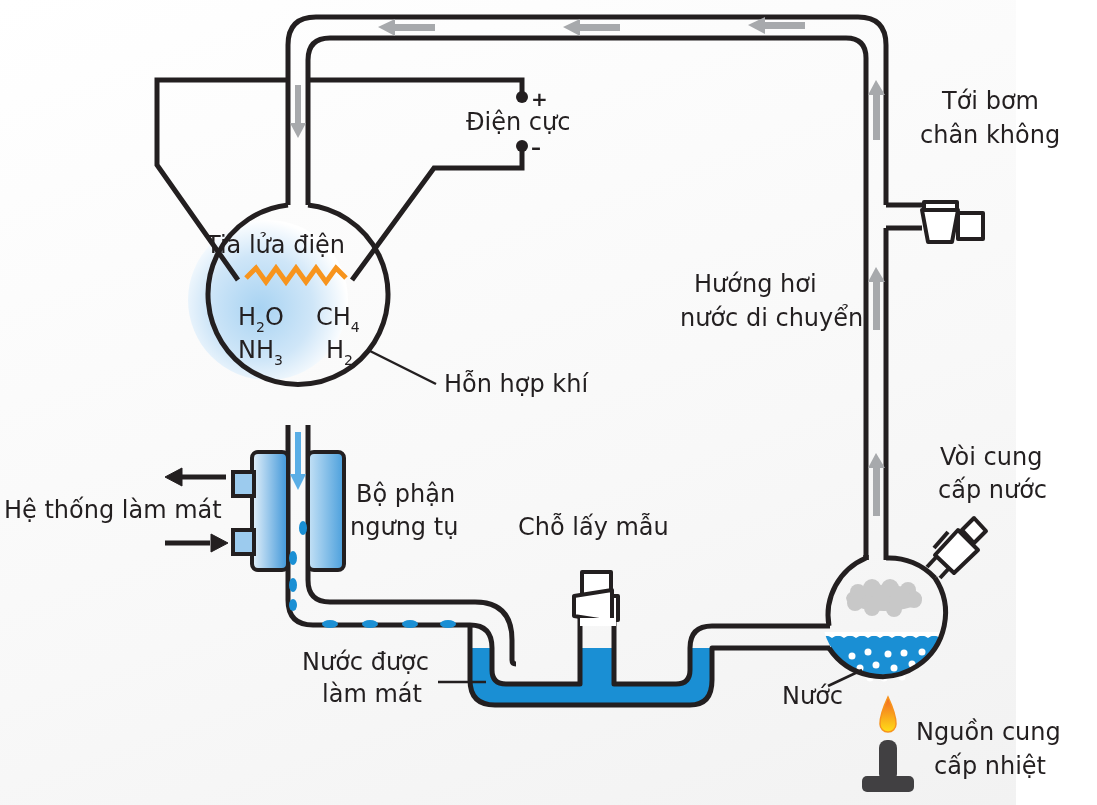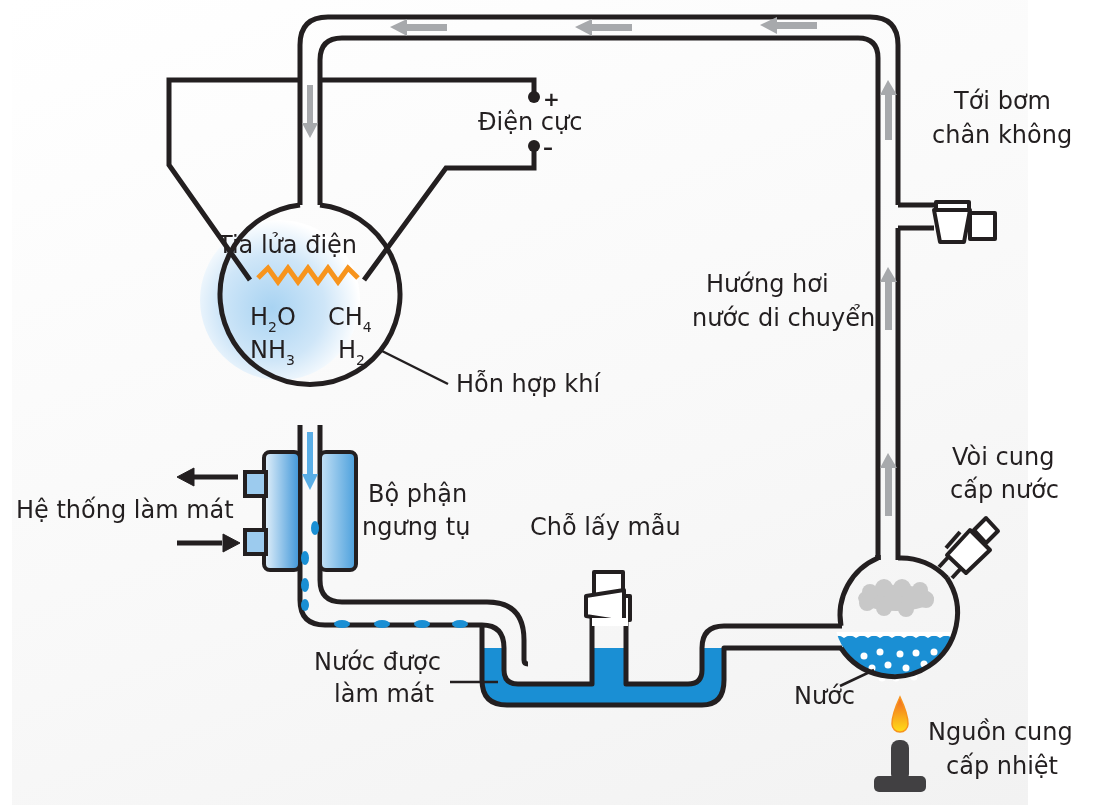--- a/index.html
+++ b/index.html
@@ -1,17 +1,17 @@
 <!DOCTYPE html>
 <html><head>
 <meta charset="utf-8">
 <style>
   html, body { margin:0; padding:0; }
   body { width:1097px; height:805px; overflow:hidden; background:#ffffff; font-family:"DejaVu Sans", sans-serif; }
-  #stage { position:relative; width:1016px; height:805px; background:linear-gradient(160deg,#ffffff 0%,#f8f8f8 60%,#f2f2f2 100%);margin-left:12px; }
+  #stage { position:relative; width:1016px; height:805px; background:linear-gradient(160deg,#ffffff 0%,#f8f8f8 60%,#f2f2f2 100%); }
   svg { position:absolute; left:0; top:0; }
   .lbl { font-family:"DejaVu Sans", sans-serif; font-size:24px; fill:#231f20; }
   .sub { font-size:14px; }
 </style>
 </head>
 <body>
 
 <div id="stage">
 <svg width="1097" height="805" viewBox="0 0 1097 805">
   <defs>

